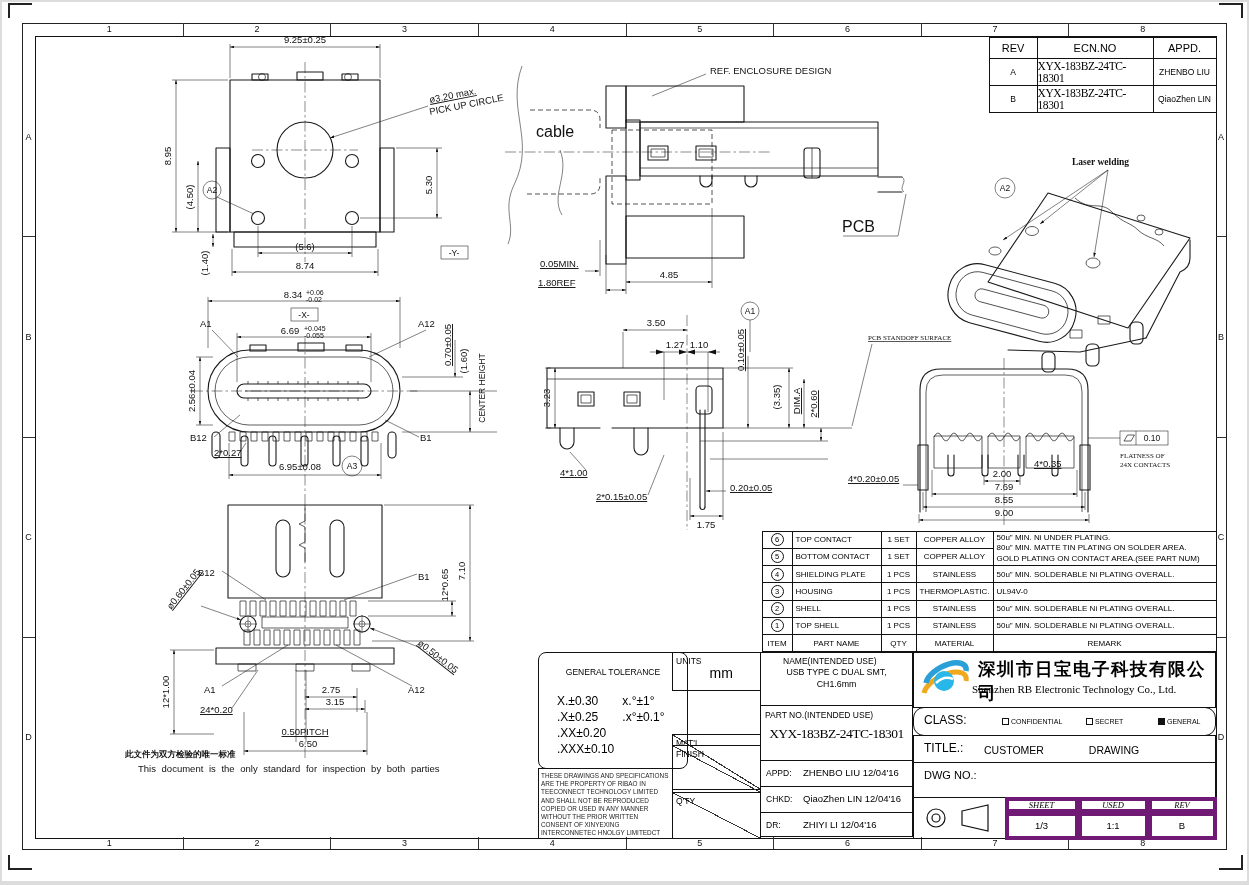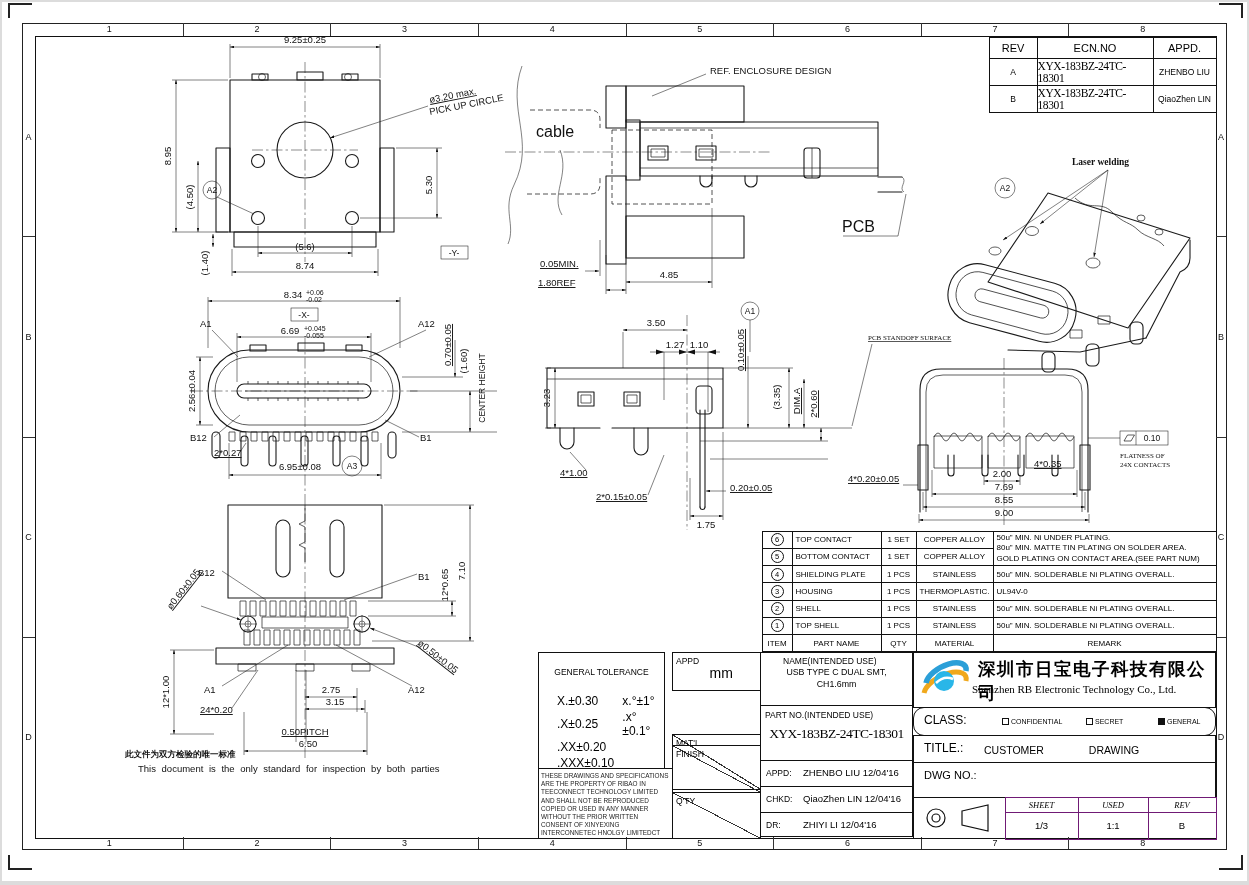--- a/index.html
+++ b/index.html
@@ -41,21 +41,21 @@
   .revt .hdr{font-size:11px;}
   .revt .ecn{font-family:"Liberation Serif",serif;font-size:11.5px;letter-spacing:-0.4px;}
   .revt .who{font-size:8.5px;}
   .pt{position:absolute;left:762px;top:531px;width:454px;display:grid;grid-template-columns:30px 89px 35px 77px 223px;grid-auto-rows:17.28px;font-size:8px;}
   .pt>div{border:1px solid #111;margin:-0.5px;display:flex;align-items:center;padding:0 3px;box-sizing:border-box;white-space:nowrap;overflow:hidden;}
   .pt .ctr{justify-content:center;padding:0;}
   .circ{display:inline-block;width:11px;height:11px;border:1px solid #111;border-radius:50%;font-size:7.5px;line-height:11px;text-align:center;}
   .pt .rem2{grid-column:5;grid-row:1/3;flex-direction:column;align-items:flex-start;justify-content:center;line-height:10.5px;}
   
   .tb{position:absolute;border:1px solid #111;box-sizing:border-box;background:transparent;}
-  .tol{left:538px;top:652px;width:127px;height:117px;font-size:8px;}
+  .tol{left:538px;top:652px;width:150px;height:117px;font-size:8px;border-radius:8px;}
   .tol .h{text-align:center;margin-top:14px;font-size:8.5px;}
   .tol table{margin:16px 0 0 18px;border-collapse:collapse;font-size:12px;}
   .tol td{padding:1px 8px 1px 0;}
   .legal{left:538px;top:768px;width:135px;height:71px;font-size:6.4px;line-height:8.2px;padding:3px 2px;color:#222;}
   .ub{left:672px;top:652px;width:89px;height:39px;}
   .mb{left:672px;top:690px;width:89px;height:56px;margin-top:44px;}
   .fb{left:672px;top:745px;width:89px;height:48px;}
   .qb{left:672px;top:792px;width:89px;height:47px;}
   .lab8{position:absolute;left:3px;top:3px;font-size:8.5px;}
   .slash{position:absolute;left:0;top:0;right:0;bottom:0;background:linear-gradient(to top right,transparent 49.4%,#333 49.4%,#333 50.6%,transparent 50.6%);}
@@ -79,21 +79,21 @@
   .opt{position:absolute;top:10px;font-size:7px;display:flex;align-items:center;gap:2px;}
   .box7{width:7px;height:7px;border:1px solid #111;display:inline-block;box-sizing:border-box;}
   .box7.fill{background:#111;}
   .titleb{left:913px;top:735px;width:303px;height:28px;}
   .titleb .l{position:absolute;left:10px;top:5px;font-size:12px;}
   .titleb .v{position:absolute;left:70px;top:8px;font-size:10.5px;word-spacing:42px;}
   .dwgb{left:913px;top:762px;width:303px;height:36px;}
   .dwgb .l{position:absolute;left:10px;top:6px;font-size:11px;}
   .projb{left:913px;top:797px;width:93px;height:42px;}
   .ssr{position:absolute;left:1005px;top:797px;width:211px;height:42px;display:grid;grid-template-columns:73px 70px 68px;grid-template-rows:15px 27px;}
-  .ssr>div{border:1px solid #701a75;margin:-0.5px;display:flex;align-items:center;justify-content:center;text-align:center;}
+  .ssr>div{border:4px solid #701a75;margin:-0.5px;display:flex;align-items:center;justify-content:center;text-align:center;}
   .ssr .h{font-family:"Liberation Serif",serif;font-style:italic;font-size:8.5px;}
   .ssr .v{font-size:9.5px;}
   .fnote{position:absolute;color:#111;}
   .fn-cn{left:125px;top:749px;font-size:8.5px;font-weight:bold;font-family:"DejaVu Sans",sans-serif;}
   .fn-en{left:138px;top:763px;font-size:9.5px;word-spacing:3px;}
 </style>
 </head>
 <body>
 
 <div class="stage">
@@ -608,21 +608,21 @@
           </tr>
     <tr>
             <td>.XXX±0.10</td>
             <td></td>
           </tr>
   </tbody>
       </table>
 </div>
 <div class="tb legal">THESE DRAWINGS AND SPECIFICATIONS ARE THE PROPERTY OF RIBAO IN TEECONNECT TECHNOLOGY LIMITED AND SHALL NOT BE REPRODUCED COPIED OR USED IN ANY MANNER WITHOUT THE PRIOR WRITTEN CONSENT OF XINYEXING INTERCONNETEC HNOLGY LIMITEDCT</div>
 <div class="tb ub">
-  <span class="lab8">APPD</span>
+  <span class="lab8">UNITS</span>
   <span class="mm">mm</span>
 </div>
 <div class="tb mb">
   <div class="slash"></div>
   <span class="lab8">MAT'L</span>
 </div>
 <div class="tb fb">
   <div class="slash"></div>
   <span class="lab8">FINISH</span>
 </div>

